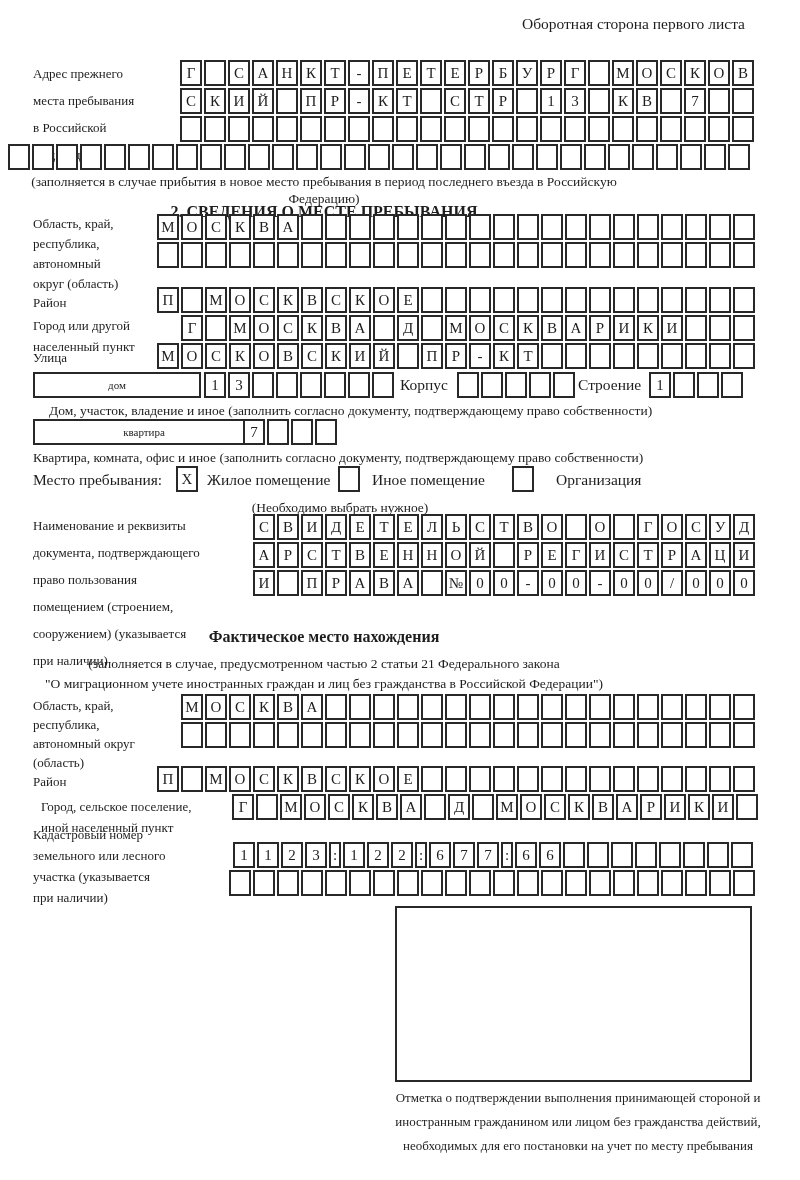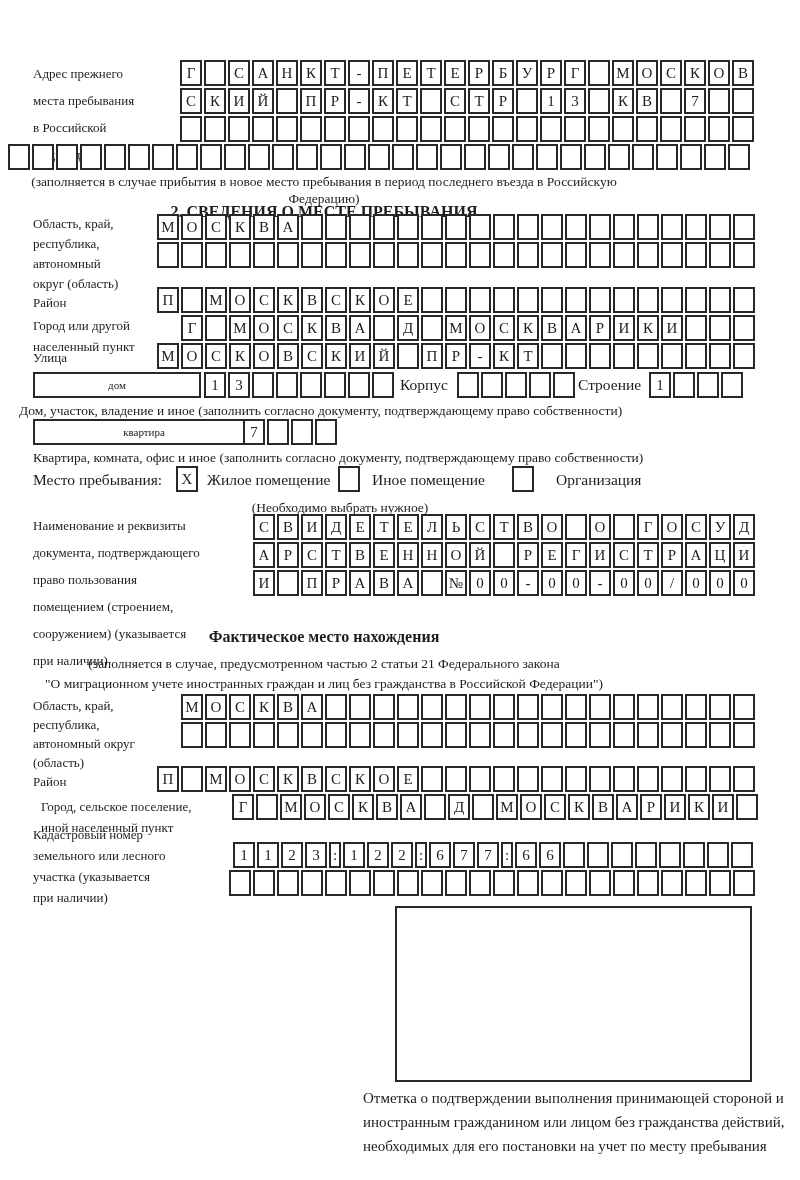--- a/index.html
+++ b/index.html
@@ -33,20 +33,21 @@
   .center { left:0; width:648px; text-align:center; }
   .sectitle { font-size:16px; font-weight:bold; }
   .inline-label { font-size:15.5px; }
   .stampbox { box-sizing:border-box; border:2px solid #282828; background:#fff; }
 </style>
 </head>
 <body>
 
 <div class="page">
 
+  <div class="abs inline-label" style="top:15px; right:55px;">Оборотная сторона первого листа</div>
 
   <div class="abs flabel lh27" style="left:33px; top:60px; width:150px;">Адрес прежнего
 места пребывания
 в Российской
 Федерации</div>
   <div class="abs cellrow" style="left:180px; top:60px;">
       <div class="cell">Г</div>
       <div class="cell"></div>
       <div class="cell">С</div>
       <div class="cell">А</div>
@@ -325,21 +326,21 @@
       <div class="cell"></div>
       <div class="cell"></div>
     </div>
   <div class="abs inline-label" style="left:578px; top:376px;">Строение</div>
   <div class="abs cellrow" style="left:649px; top:372px;">
       <div class="cell">1</div>
       <div class="cell"></div>
       <div class="cell"></div>
       <div class="cell"></div>
     </div>
-  <div class="abs caption" style="left:19px; top:402px;">Дом, участок, владение и иное (заполнить согласно документу, подтверждающему право собственности)</div>
+  <div class="abs caption" style="left:49px; top:402px;">Дом, участок, владение и иное (заполнить согласно документу, подтверждающему право собственности)</div>
 
   <div class="abs widebox" style="left:33px; top:419px; width:222px;">квартира</div>
   <div class="abs cellrow" style="left:243px; top:419px;">
       <div class="cell">7</div>
       <div class="cell"></div>
       <div class="cell"></div>
       <div class="cell"></div>
     </div>
   <div class="abs caption" style="left:33px; top:449px;">Квартира, комната, офис и иное (заполнить согласно документу, подтверждающему право собственности)</div>
 
@@ -593,15 +594,15 @@
       <div class="cell"></div>
       <div class="cell"></div>
       <div class="cell"></div>
       <div class="cell"></div>
       <div class="cell"></div>
       <div class="cell"></div>
       <div class="cell"></div>
     </div>
 
   <div class="abs stampbox" style="left:395px; top:906px; width:357px; height:176px;"></div>
-  <div class="abs" style="left:363px; top:1086px; width:430px; text-align:left; font-size:15px; line-height:24px;">Отметка о подтверждении выполнения принимающей стороной и иностранным гражданином или лицом без гражданства действий, необходимых для его постановки на учет по месту пребывания</div>
+  <div class="abs" style="left:363px; top:1086px; width:430px; text-align:center; font-size:13px; line-height:24px;">Отметка о подтверждении выполнения принимающей стороной и иностранным гражданином или лицом без гражданства действий, необходимых для его постановки на учет по месту пребывания</div>
 
 </div>
 
 </body></html>

